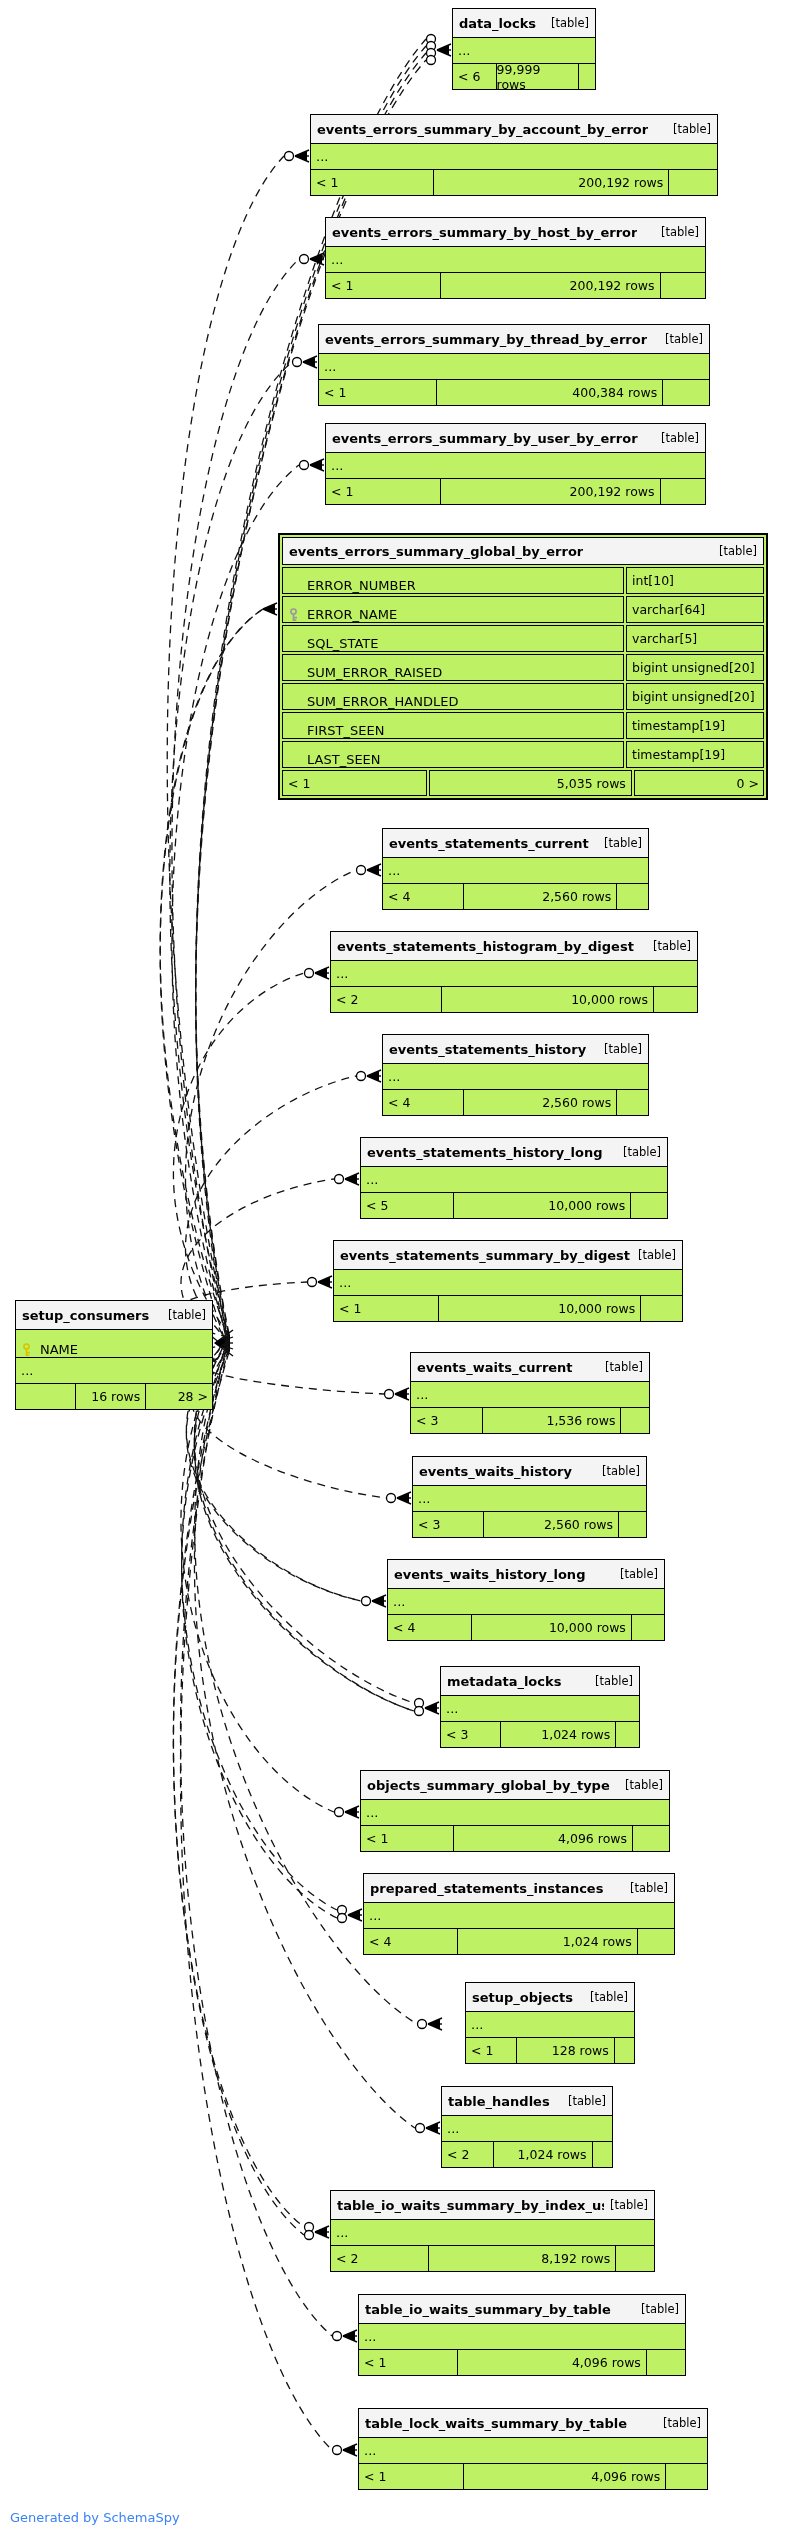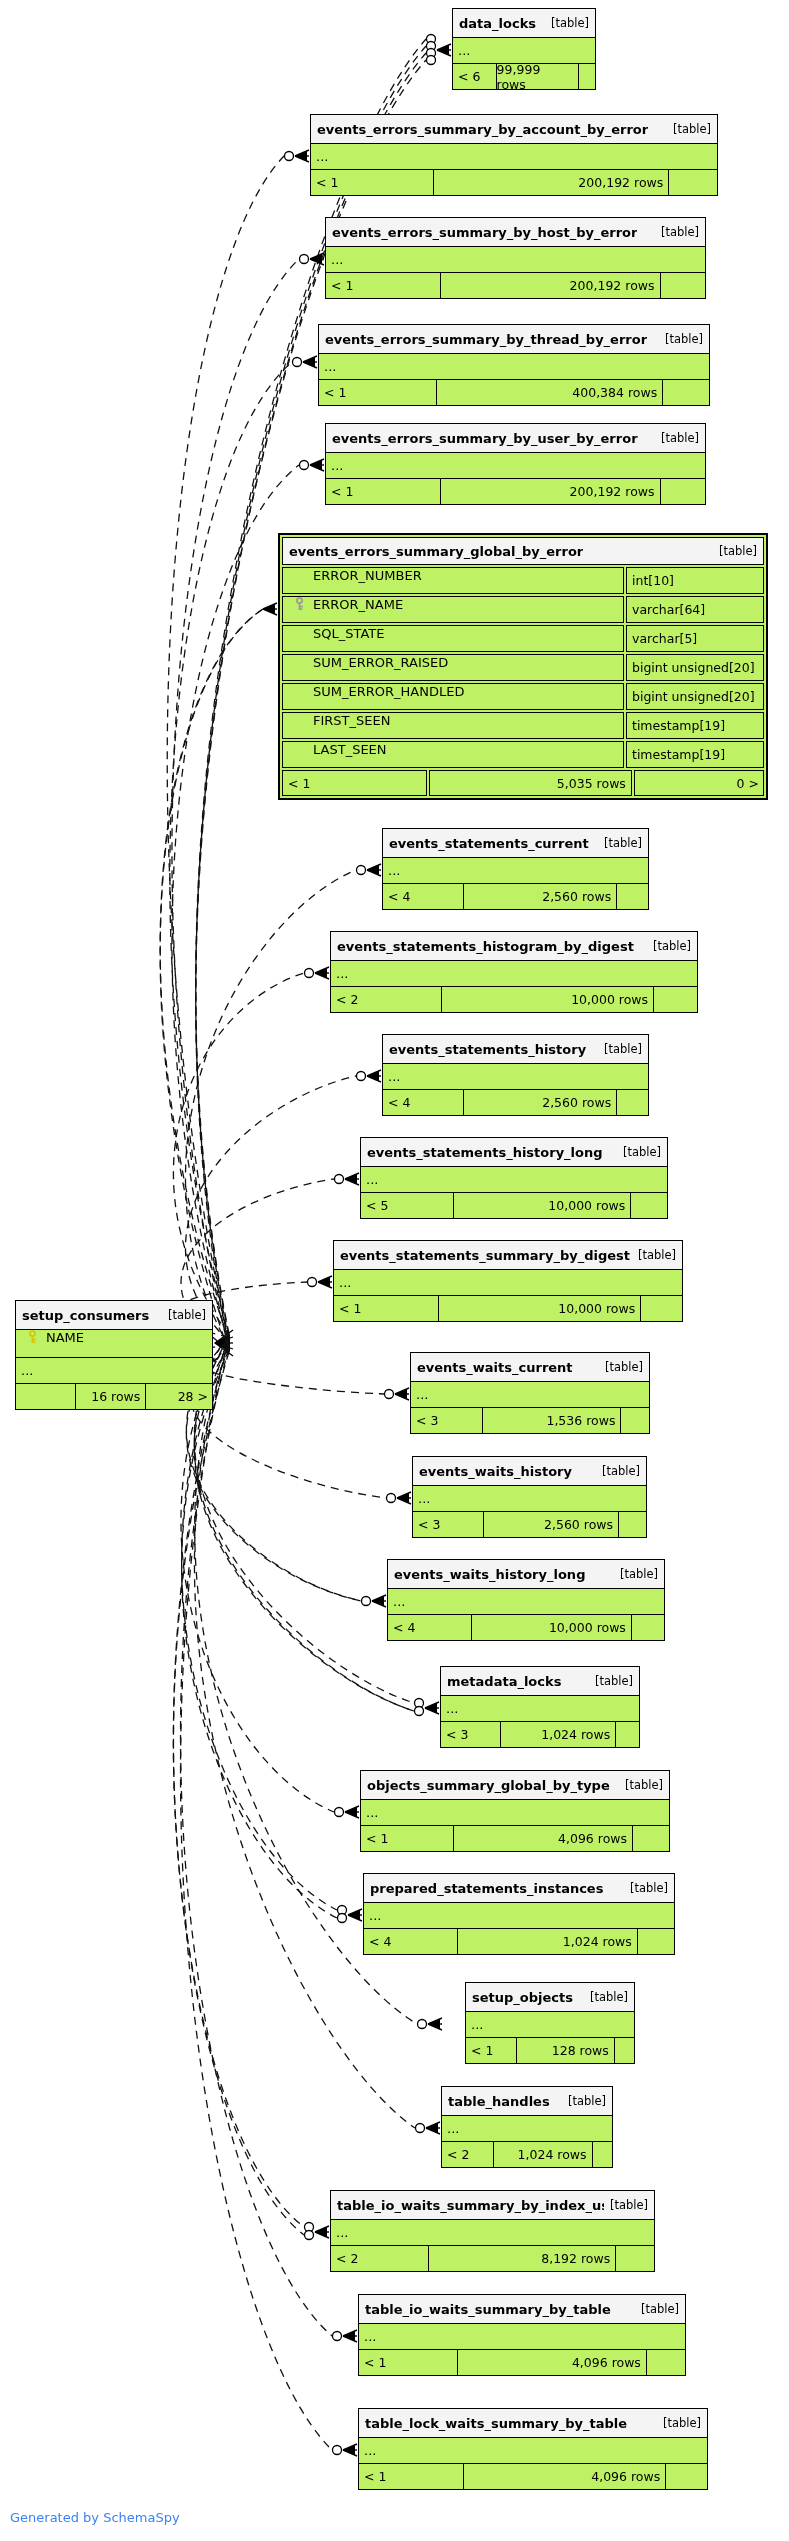--- a/index.html
+++ b/index.html
@@ -13,21 +13,21 @@
     position:absolute;z-index:2;background:#bef264;border:1px solid #000;
     box-sizing:border-box;font-size:13px;
   }
   .hdr{
     background:#f4f4f4;display:flex;justify-content:space-between;align-items:center;
     padding:0 6px;height:29px;border-bottom:1px solid #000;box-sizing:border-box;
   }
   .tname{font-weight:bold;font-size:13px;white-space:nowrap;overflow:hidden}
   .ttag{font-size:11.5px;white-space:nowrap;margin-left:6px}
   .colrow{display:flex;align-items:stretch;height:28px;border-bottom:1px solid #000;box-sizing:border-box}
-  .cname{flex:1;display:flex;align-items:flex-start;padding-left:10px;box-sizing:border-box;white-space:nowrap;overflow:hidden}
+  .cname{flex:1;display:flex;align-items:flex-end;padding-left:4px;box-sizing:border-box;white-space:nowrap;overflow:hidden}
   .keyic{width:13px;height:14px;margin-right:7px;display:inline-flex;align-items:center;flex:none}
   .ctype{width:138px;flex:none;display:flex;align-items:center;padding-left:5px;box-sizing:border-box;font-size:12.5px;border-left:1px solid #000}
   .ellip{height:26px;display:flex;align-items:center;padding-left:5px;border-bottom:1px solid #000;box-sizing:border-box}
   .ftr{display:flex;height:25px;box-sizing:border-box;font-size:12.5px}
   .f1{width:30%;display:flex;align-items:center;padding-left:5px;box-sizing:border-box}
   .f2{flex:1;display:flex;align-items:center;justify-content:flex-end;padding-right:5px;border-left:1px solid #000;box-sizing:border-box}
   .f3{width:12%;flex:none;border-left:1px solid #000;box-sizing:border-box;display:flex;align-items:center;justify-content:flex-end;padding-right:4px}
   
   .main .f1{width:30%}
   .main .f2{flex:none;width:36%}

